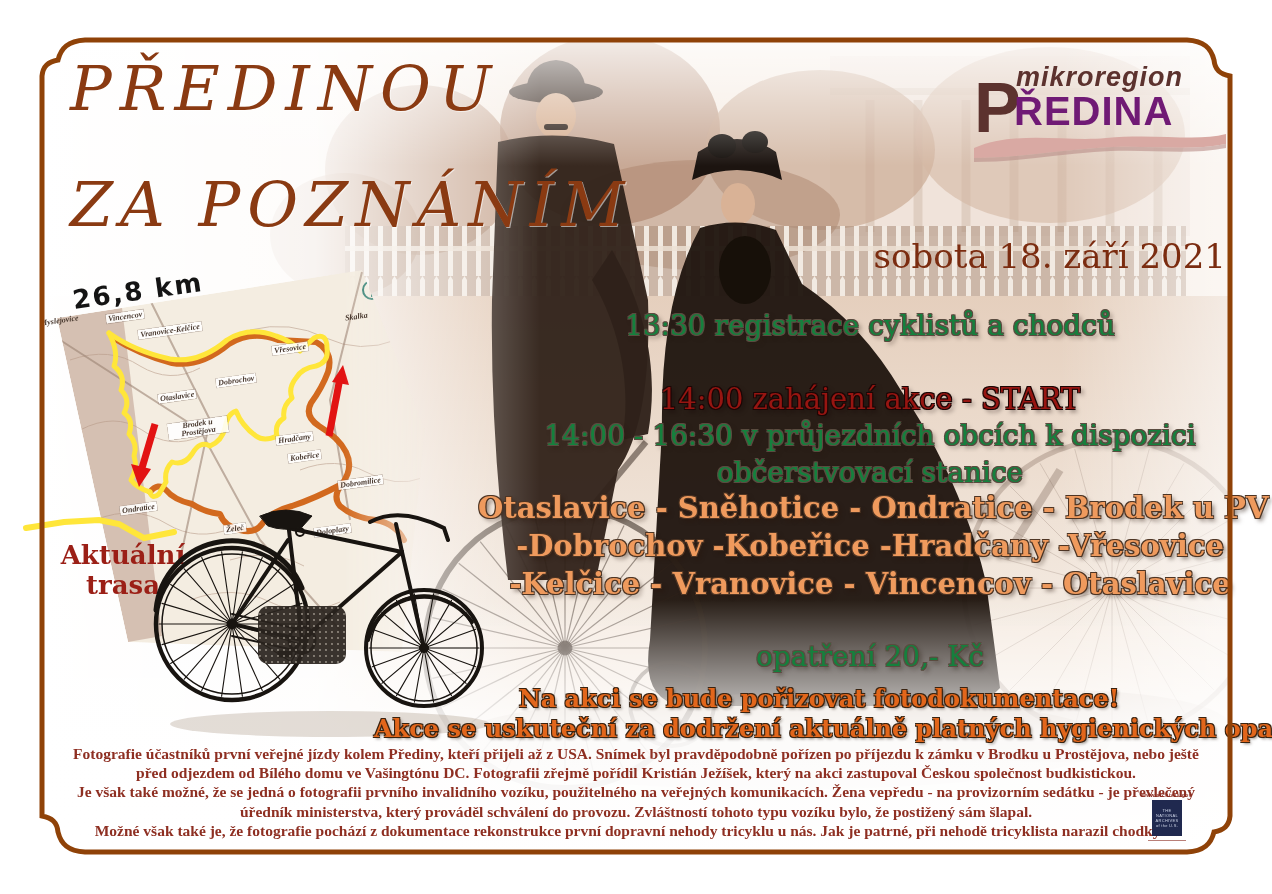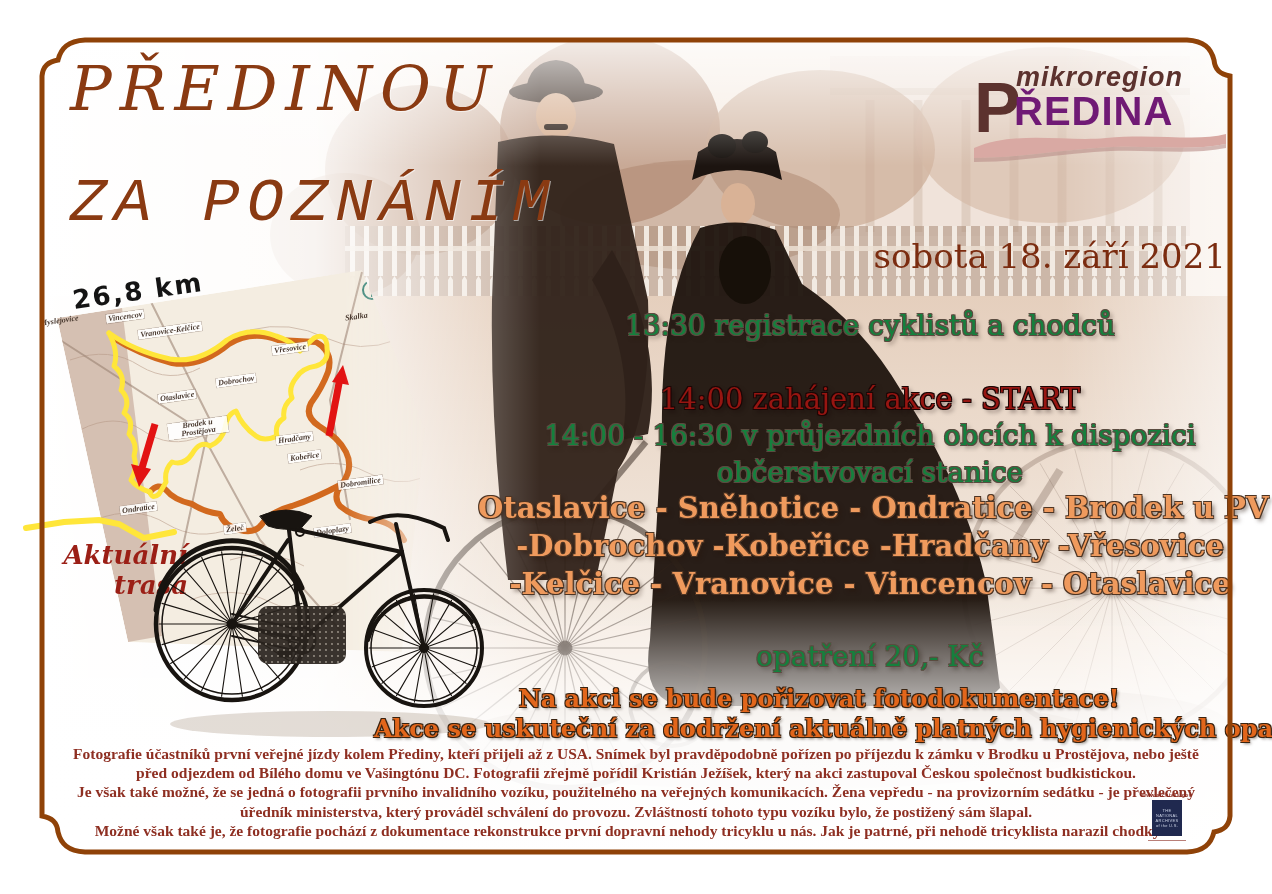--- a/index.html
+++ b/index.html
@@ -6,21 +6,21 @@
   .poster{position:relative;width:1272px;height:894px;background:#fff;overflow:hidden;
           font-family:"DejaVu Serif",serif;}
   .abs{position:absolute;}
   svg{display:block;}
 
   
   .title{position:absolute;left:70px;font-style:italic;color:#8a3a12;
          font-family:"DejaVu Serif",serif;white-space:nowrap;
          text-shadow:1px 1px 0 rgba(255,255,255,.55);}
   .title1{top:52px;font-size:62px;letter-spacing:8px;}
-  .title2{top:168px;font-size:62px;letter-spacing:7px;font-family:Liberation Mono, monospace;}
+  .title2{top:168px;font-size:62px;letter-spacing:7px;}
 
   
   .logo{position:absolute;top:62px;right:46px;width:252px;height:104px;}
   .logo .p{position:absolute;left:0px;top:6px;font:bold 70px "Liberation Sans",sans-serif;color:#5c322e;}
   .logo .mikro{position:absolute;left:42px;top:0px;font:bold italic 27px "Liberation Sans",sans-serif;color:#5c322e;letter-spacing:1px;}
   .logo .predina{position:absolute;left:40px;top:27px;font:bold 40px "Liberation Sans",sans-serif;color:#701a75;letter-spacing:1px;}
 
   
   .date{position:absolute;left:756px;top:236px;width:470px;text-align:right;
         font-size:34px;color:#7b2c10;white-space:nowrap;}
@@ -51,22 +51,22 @@
   .footer p{margin:0;white-space:nowrap;}
 
   
   .town{position:absolute;font:bold italic 8px "Liberation Serif",serif;color:#4a3a30;
         transform:rotate(-8deg);white-space:nowrap;}
   .town.box{background:rgba(255,255,255,.88);padding:0 2px;box-shadow:0 0 0 .5px rgba(120,100,90,.5);}
   .town.wrap{white-space:normal;width:56px;text-align:center;line-height:8px;}
   .distance{position:absolute;left:72px;top:276px;font:bold 26px "DejaVu Sans",sans-serif;
             color:#141414;letter-spacing:2px;transform:rotate(-8deg);
             text-shadow:1px 1px 0 rgba(255,255,255,.7);}
-  .legend{position:absolute;left:38px;width:150px;text-align:right;font-weight:bold;
-          font-size:26px;color:#9b1f16;font-family:"DejaVu Serif",serif;font-style:italic;}
+  .legend{position:absolute;left:48px;width:150px;text-align:center;font-weight:bold;
+          font-size:26px;color:#9b1f16;font-family:"DejaVu Serif",serif;}
 
   
   .badge-url{position:absolute;left:1142px;top:792px;width:48px;font:bold 5px "Liberation Sans",sans-serif;
              color:#8b2a1e;letter-spacing:.4px;text-align:center;}
   .badge{position:absolute;left:1152px;top:800px;width:30px;height:36px;background:#20294f;
          display:flex;flex-direction:column;justify-content:center;align-items:center;}
   .badge span{font:4px "Liberation Sans",sans-serif;color:#cdd4e6;line-height:5px;letter-spacing:.3px;}
   .badge-caption{position:absolute;left:1148px;top:840px;width:38px;border-top:1px solid #8b2a1e;opacity:.6;}
 </style>
 </head>

